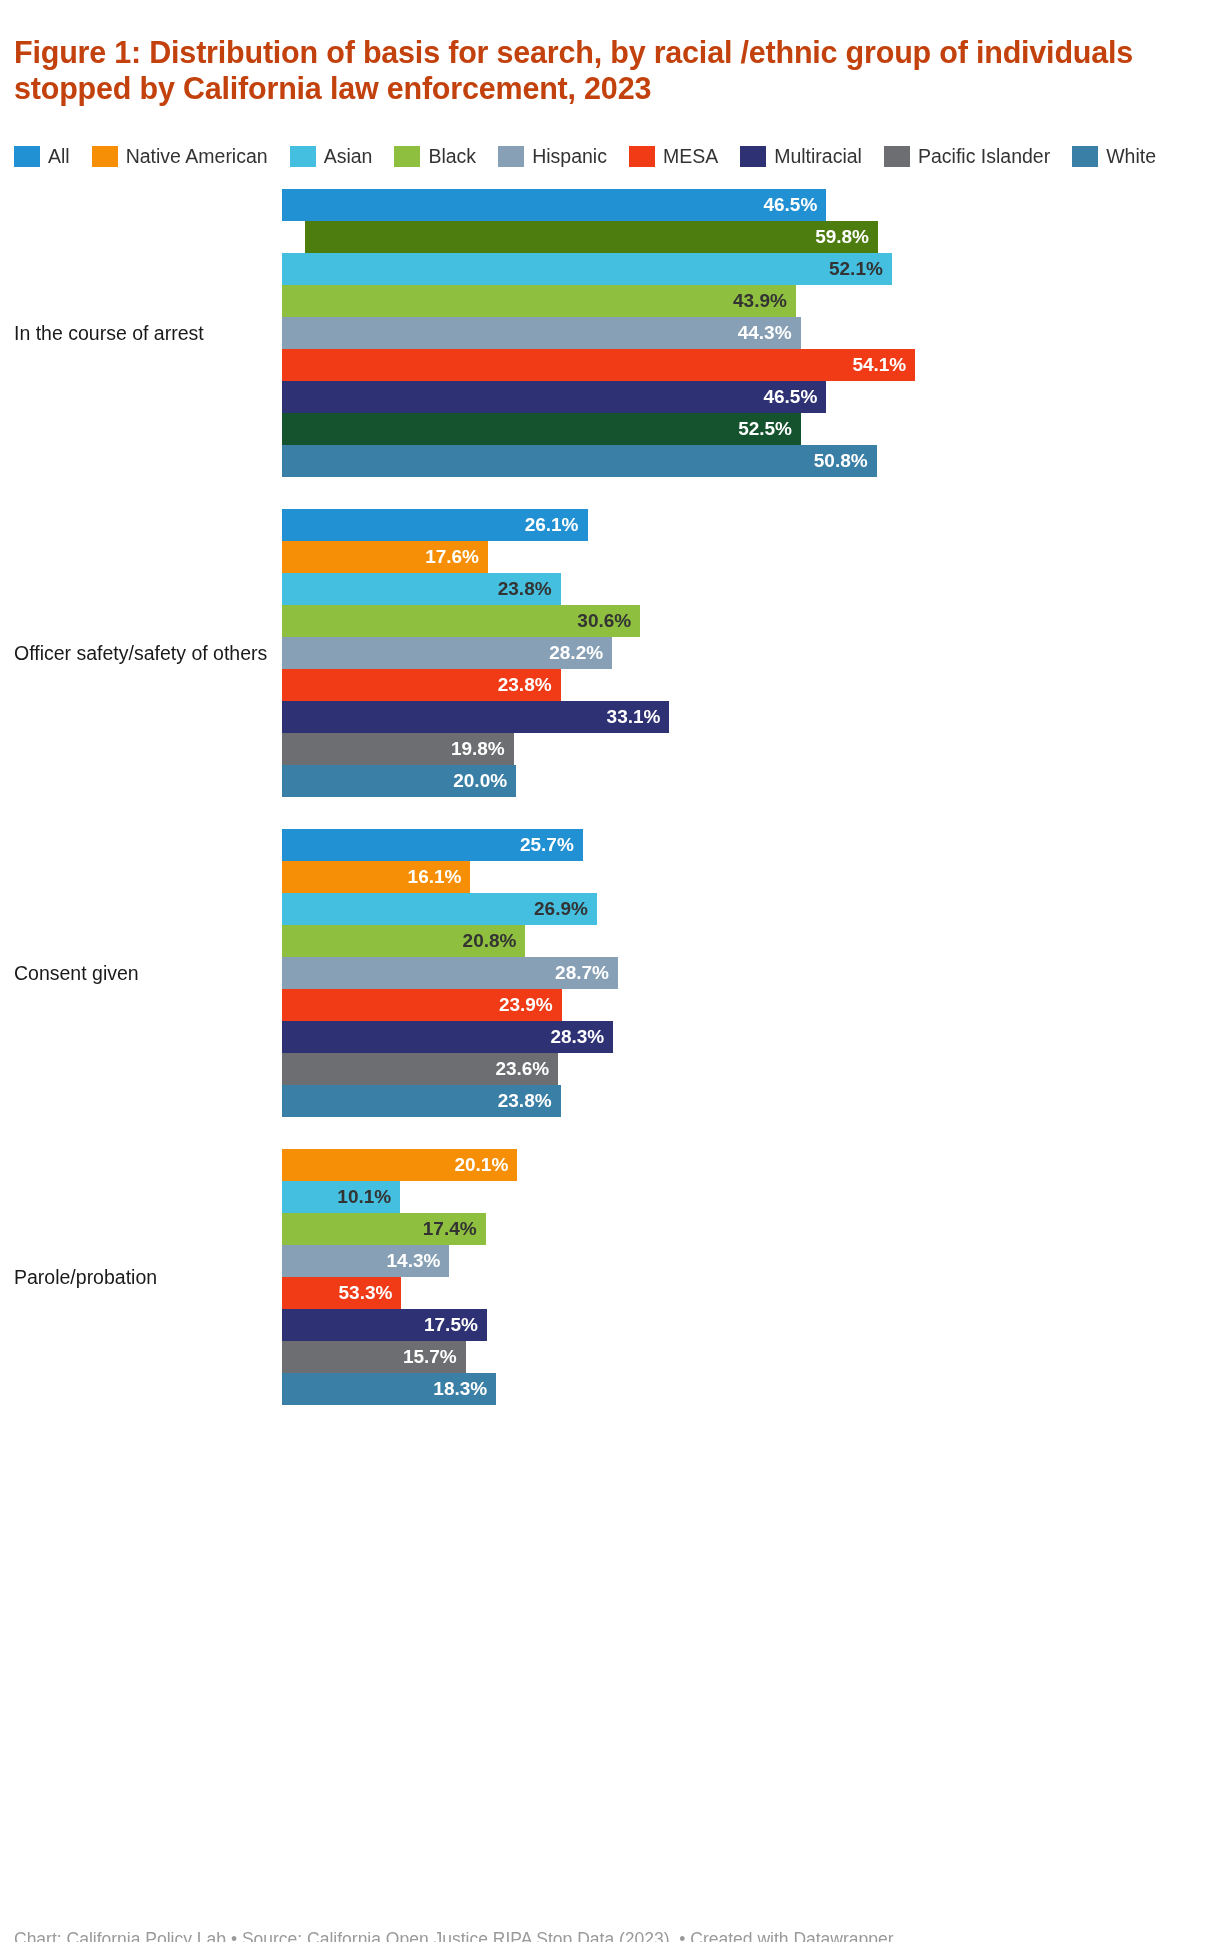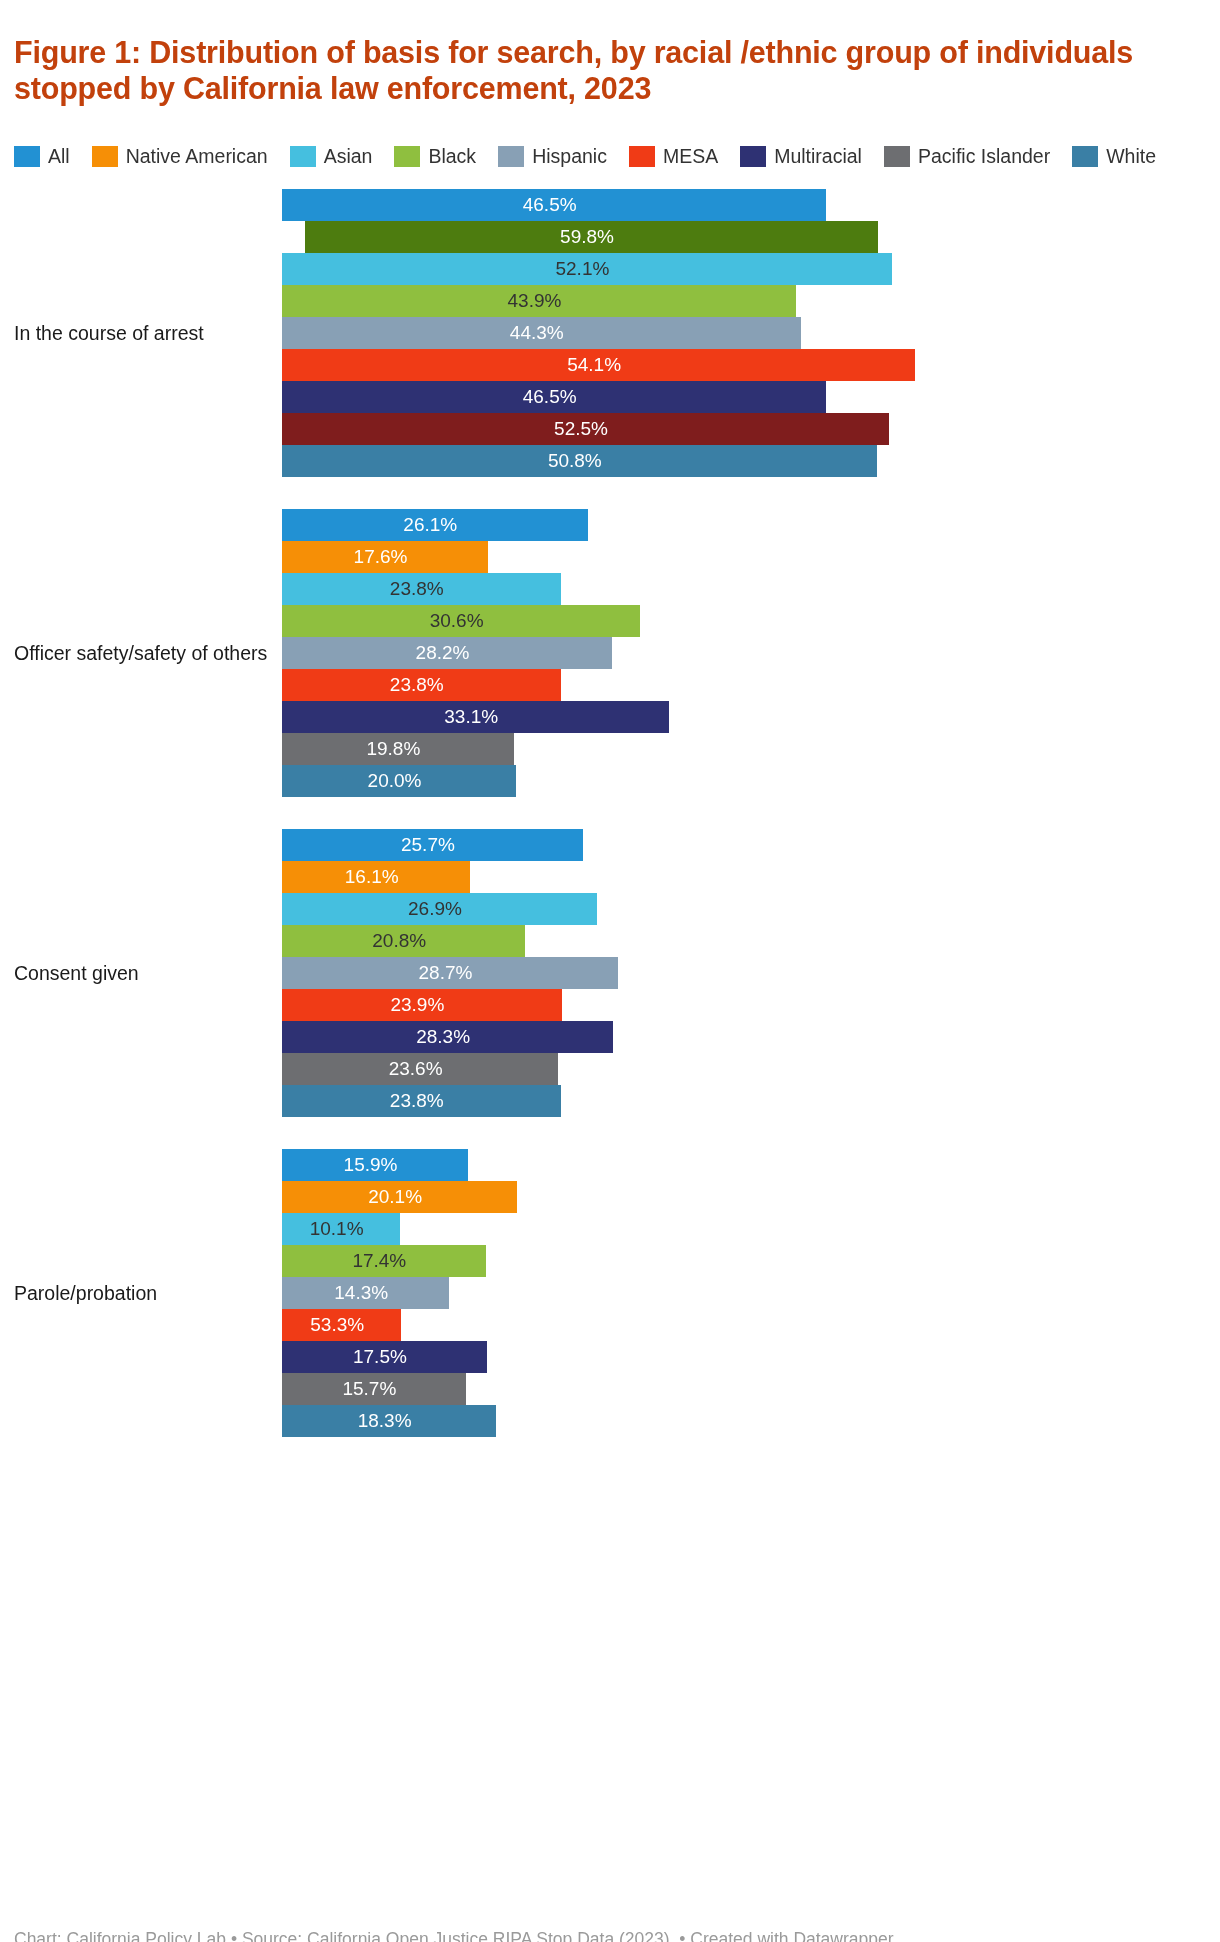--- a/index.html
+++ b/index.html
@@ -95,26 +95,27 @@
   }
   .bar-row {
     position: relative;
     height: 32px;
     display: block;
   }
   .bar {
     height: 32px;
     display: flex;
     align-items: center;
-    justify-content: center;
+    justify-content: flex-end;
     box-sizing: border-box;
     padding-right: 9px;
     font-size: 19px;
     line-height: 32px;
     white-space: nowrap;
+    font-weight: bold;
   }
   .bar .val { font-size: 19px; }
   .lbl-light { color: #ffffff; }
   .lbl-dark  { color: #333333; }
 
   
   .footer {
     position: absolute;
     left: 0;
     bottom: 0;
@@ -205,21 +206,21 @@
             <div class="bar" style="width: 633.278px; background: rgb(240, 59, 22);">
               <span class="val lbl-light">54.1%</span>
             </div>
           </div>
           <div class="bar-row">
             <div class="bar" style="width: 544.314px; background: rgb(46, 49, 115);">
               <span class="val lbl-light">46.5%</span>
             </div>
           </div>
           <div class="bar-row">
-            <div class="bar" style="width: 607px; background: #7f1d1d;">
+            <div class="bar" style="width: 519px; background: #14532d;">
               <span class="val lbl-light">52.5%</span>
             </div>
           </div>
           <div class="bar-row">
             <div class="bar" style="width: 594.649px; background: rgb(58, 127, 165);">
               <span class="val lbl-light">50.8%</span>
             </div>
           </div>
         </div>
       </div>
@@ -320,25 +321,20 @@
             <div class="bar" style="width: 278.595px; background: rgb(58, 127, 165);">
               <span class="val lbl-light">23.8%</span>
             </div>
           </div>
         </div>
       </div>
       <div class="group">
         <div class="group-label">Parole/probation</div>
         <div class="bars">
           <div class="bar-row">
-            <div class="bar" style="width: 186.12px; background: rgb(34, 145, 211);">
-              <span class="val lbl-light">15.9%</span>
-            </div>
-          </div>
-          <div class="bar-row">
             <div class="bar" style="width: 235.284px; background: rgb(246, 143, 6);">
               <span class="val lbl-light">20.1%</span>
             </div>
           </div>
           <div class="bar-row">
             <div class="bar" style="width: 118.227px; background: rgb(69, 191, 223);">
               <span class="val lbl-dark">10.1%</span>
             </div>
           </div>
           <div class="bar-row">

